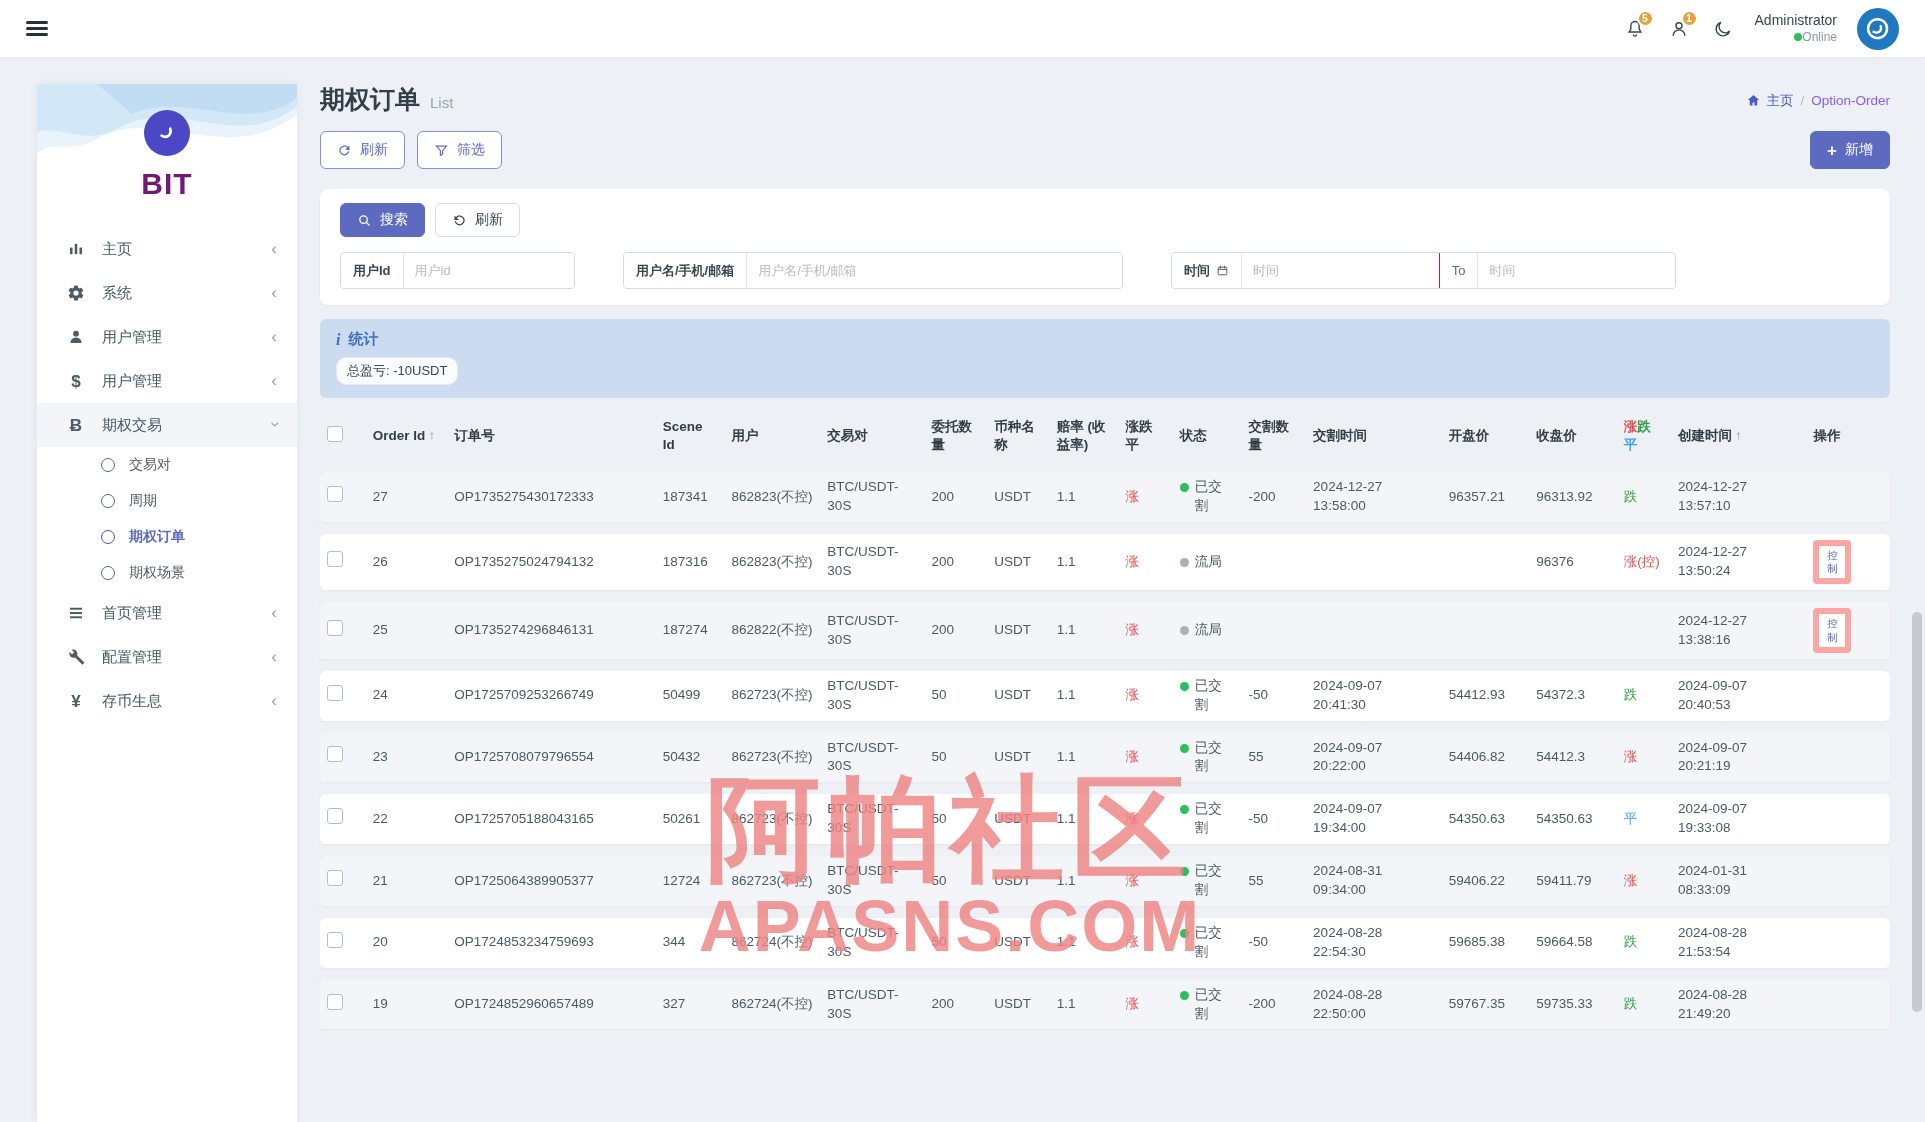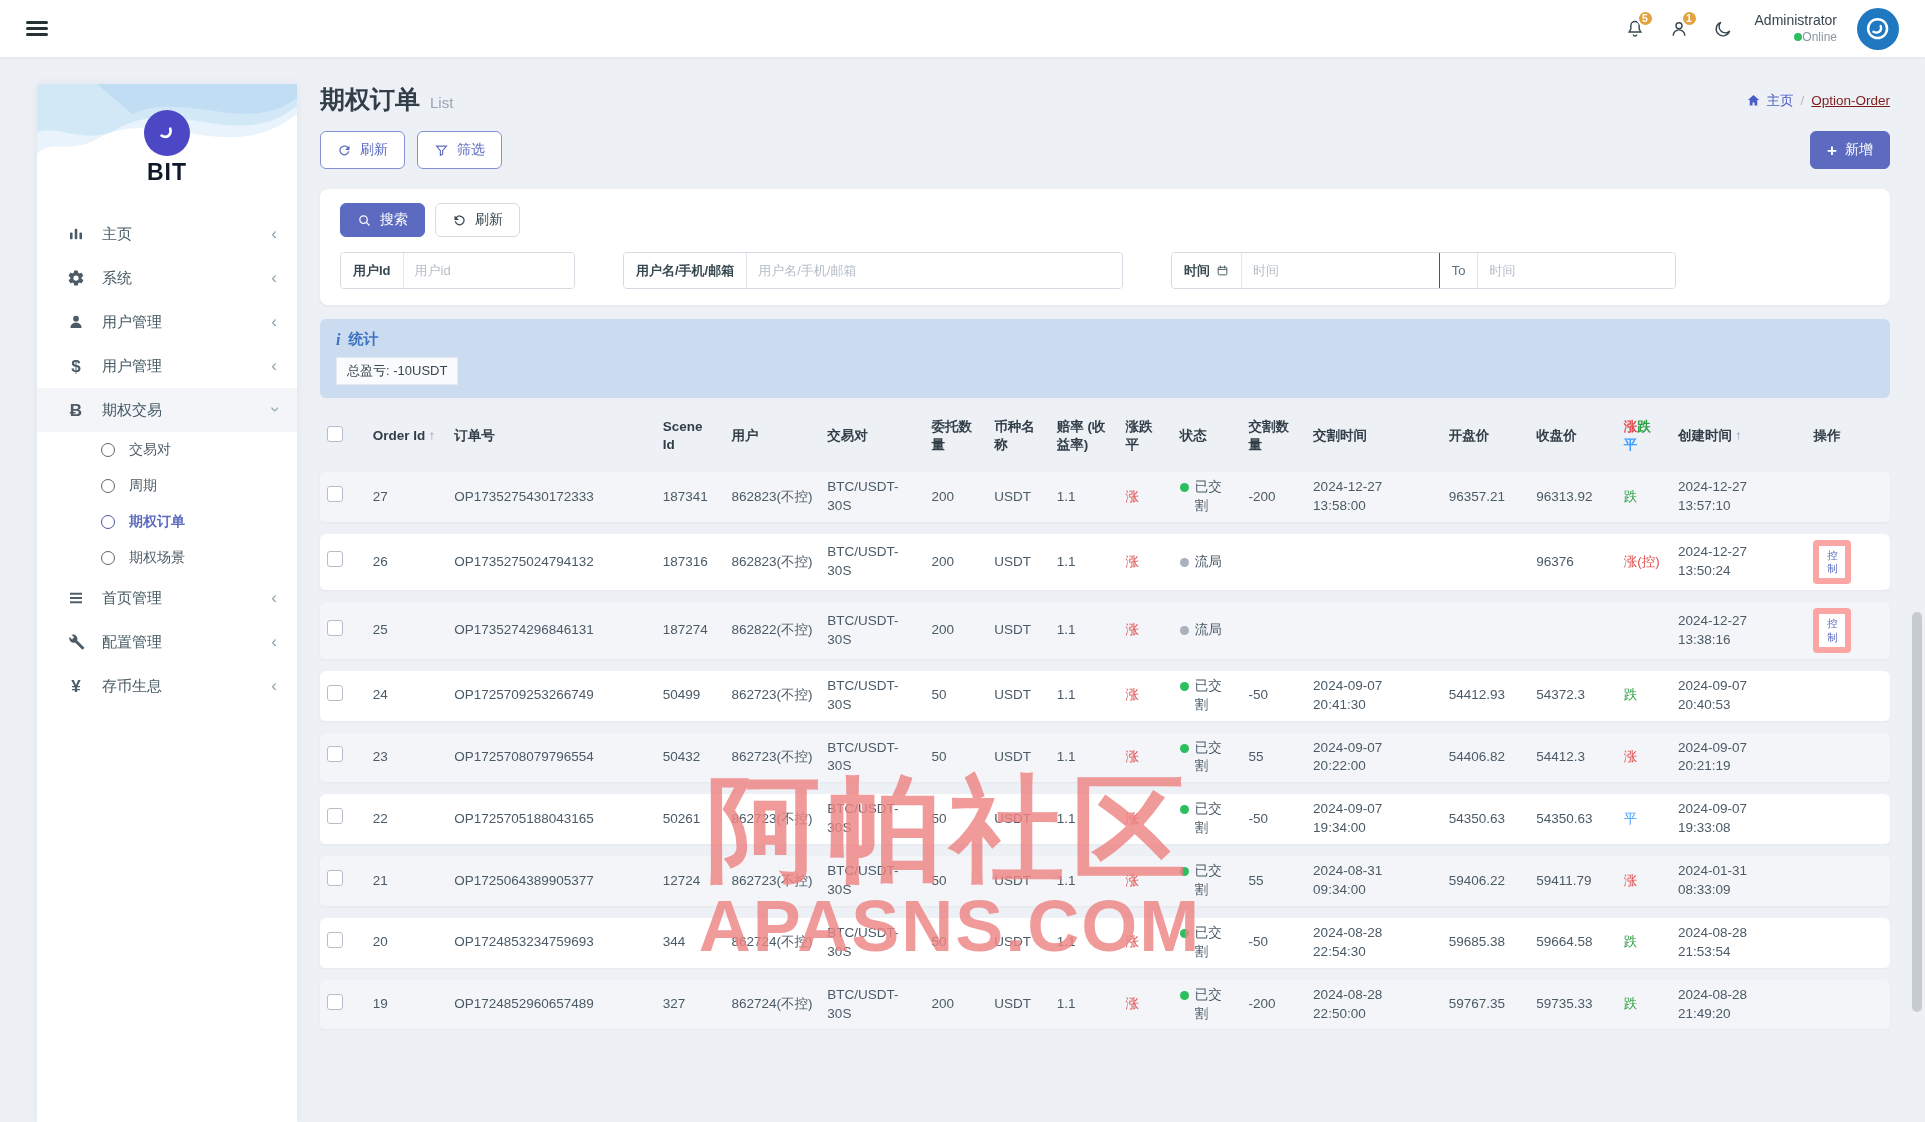--- a/index.html
+++ b/index.html
@@ -33,21 +33,21 @@
   .sidebar {
     position:absolute; left:37px; top:84px; bottom:0; width:260px; background:#fff;
     box-shadow:0 0 10px rgba(30,40,60,.05); z-index:20; overflow:hidden;
   }
   .side-waves { position:absolute; top:0; left:0; width:100%; height:112px; }
   .logo-wrap { position:relative; text-align:center; padding-top:26px; }
   .logo-circle {
     width:46px; height:46px; border-radius:50%; background:#4b47c5; margin:0 auto;
     display:flex; align-items:center; justify-content:center;
   }
-  .logo-text { font-size:23px; font-weight:bold; letter-spacing:1px; color:#0f172a; margin-top:3px; }
+  .logo-text { font-size:30px; font-weight:bold; letter-spacing:1px; color:#701a75; margin-top:11px; }
   .menu { margin-top:26px; }
   .menu-item {
     display:flex; align-items:center; height:44px; padding:0 20px 0 28px;
     color:#455a64; font-size:15px; cursor:pointer;
   }
   .menu-item.expanded { background:#f4f5f9; }
   .menu-item .m-ico { width:22px; height:20px; margin-right:15px; display:flex; align-items:center; justify-content:center; }
   .menu-item .m-ico svg { width:18px; height:18px; fill:#4d5b66; }
   .txt-ico { font-size:17px; font-weight:bold; color:#4d5b66; line-height:1; }
   .chev { margin-left:auto; color:#90a4ae; font-size:17px; line-height:1; transform:translateY(-1px); }
@@ -61,21 +61,21 @@
   .sub-item.active .sub-circle { border-color:#4a55a0; }
   
   .main { position:absolute; left:320px; right:35px; top:57px; bottom:0; padding-top:26px; }
   .title-row { display:flex; align-items:baseline; }
   .page-title { font-size:25px; font-weight:bold; color:#323e48; }
   .page-sub { font-size:15px; color:#98a6b3; margin-left:10px; }
   .breadcrumb { margin-left:auto; display:flex; align-items:center; gap:7px; font-size:13.5px; }
   .crumb-home { color:#4a5cc5; display:flex; align-items:center; gap:5px; cursor:pointer; }
   .crumb-home svg { width:15px; height:15px; fill:#4a5cc5; }
   .crumb-sep { color:#b0bac4; }
-  .crumb-cur { color:#7f1d1d;text-decoration:underline; }
+  .crumb-cur { color:#8b5cf6; }
   .btn-row { display:flex; margin-top:15px; }
   .btn {
     display:inline-flex; align-items:center; gap:8px; height:38px; padding:0 16px;
     border-radius:6px; font-size:14px; cursor:pointer; border:1px solid transparent;
   }
   .btn svg { width:15px; height:15px; }
   .btn-outline-indigo { background:#fff; border-color:#8591d5; color:#5c6bc0; margin-right:12px; }
   .btn-outline-indigo svg { fill:#5c6bc0; }
   .btn-filled { background:#5c6bc0; color:#fff; border-color:#5c6bc0; }
   .btn-filled svg { fill:#fff; }
@@ -106,21 +106,21 @@
   .to-label { font-weight:normal; color:#5f7181; border-left:1px solid #a21caf; }
   .fg-userid { width:235px; }
   .fg-username { width:500px; }
   .fg-time { width:505px; }
   
   .stats-card { margin-top:14px; background:#cbdcf1; border-radius:6px; padding:11px 16px 13px; }
   .stats-title { color:#3b72c0; font-size:15px; font-weight:bold; display:flex; align-items:center; gap:8px; }
   .info-i { font-family:"Liberation Serif",serif; font-style:italic; font-weight:bold; font-size:16px; }
   .stats-badge {
     display:inline-block; margin-top:8px; background:#fafbfc; border:1px solid #e6eaf0;
-    border-radius:0; padding:4px 10px; font-size:13px; color:#37474f;
+    border-radius:10px; padding:4px 10px; font-size:13px; color:#37474f;
   }
   
   .table-wrap { margin-top:2px; position:relative; }
   table { width:100%; border-collapse:separate; border-spacing:0 12px; table-layout:fixed; }
   th { font-size:13.5px; color:#323e48; font-weight:bold; text-align:left; padding:6px 7px; vertical-align:middle; line-height:1.35; }
   td { font-size:13.5px; color:#4a5a66; padding:6px 7px; vertical-align:middle; line-height:1.4; background:#fff; }
   tbody tr { box-shadow:0 1px 2px rgba(30,40,60,.04); }
   tbody tr.striped td { background:#f4f5f8; }
   td:first-child { border-radius:6px 0 0 6px; }
   td:last-child { border-radius:0 6px 6px 0; }

